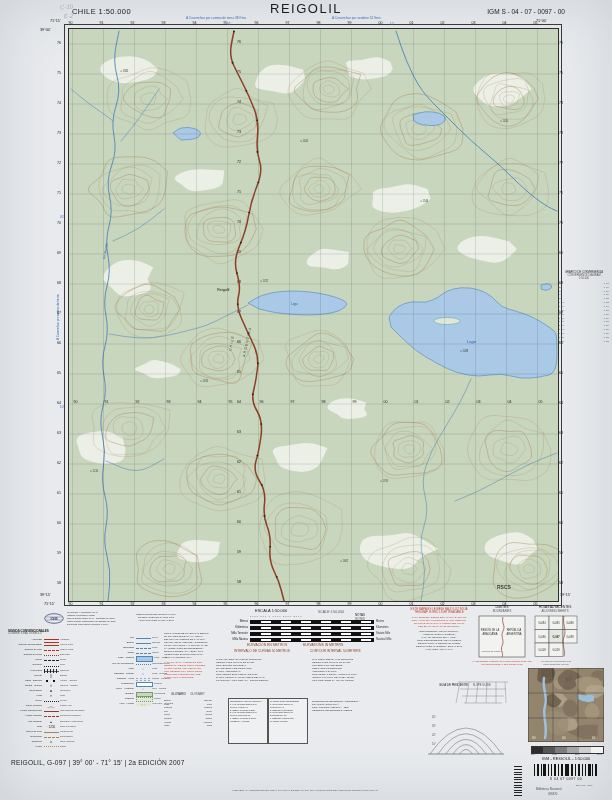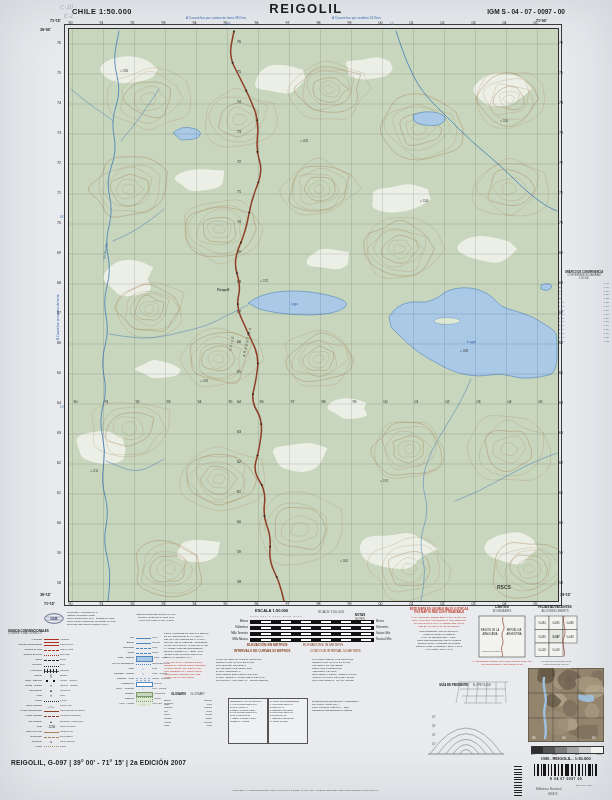--- a/index.html
+++ b/index.html
@@ -1,20 +1,20 @@
 <!DOCTYPE html>
 <html><head>
 <meta charset="utf-8">
 <style>
   html,body{margin:0;padding:0;background:#cfd3d8;}
   .sheet{position:relative;width:612px;height:800px;background:#e9ebee;overflow:hidden;
          font-family:"Liberation Sans",sans-serif;color:#1c1c1c;
          box-shadow:inset 0 0 60px rgba(120,130,145,.25);}
   .t{position:absolute;white-space:nowrap;line-height:1.15;}
-  .b{font-weight:bold;}
+  .b{font-weight:normal;}
   .c{text-align:center;}
   .blue{color:#3a6db3;}
   .red{color:#c23b2b;}
   .brown{color:#8a4423;}
   .gray{color:#555;}
   .pencil{color:#a7acb4;font-style:italic;transform:rotate(-4deg);}
   .map-outer{position:absolute;left:64px;top:24px;width:496px;height:580px;border:.6px solid #3a3a3a;}
   .map-frame{position:absolute;left:68px;top:28px;width:489px;height:572px;border:.8px solid #2e2e2e;background:#c8d6bd;}
   .legend-row{display:flex;align-items:center;height:5.1px;font-size:2.5px;color:#222;}
   .legend-row .es{width:34px;text-align:right;padding-right:1.5px;overflow:hidden;}

